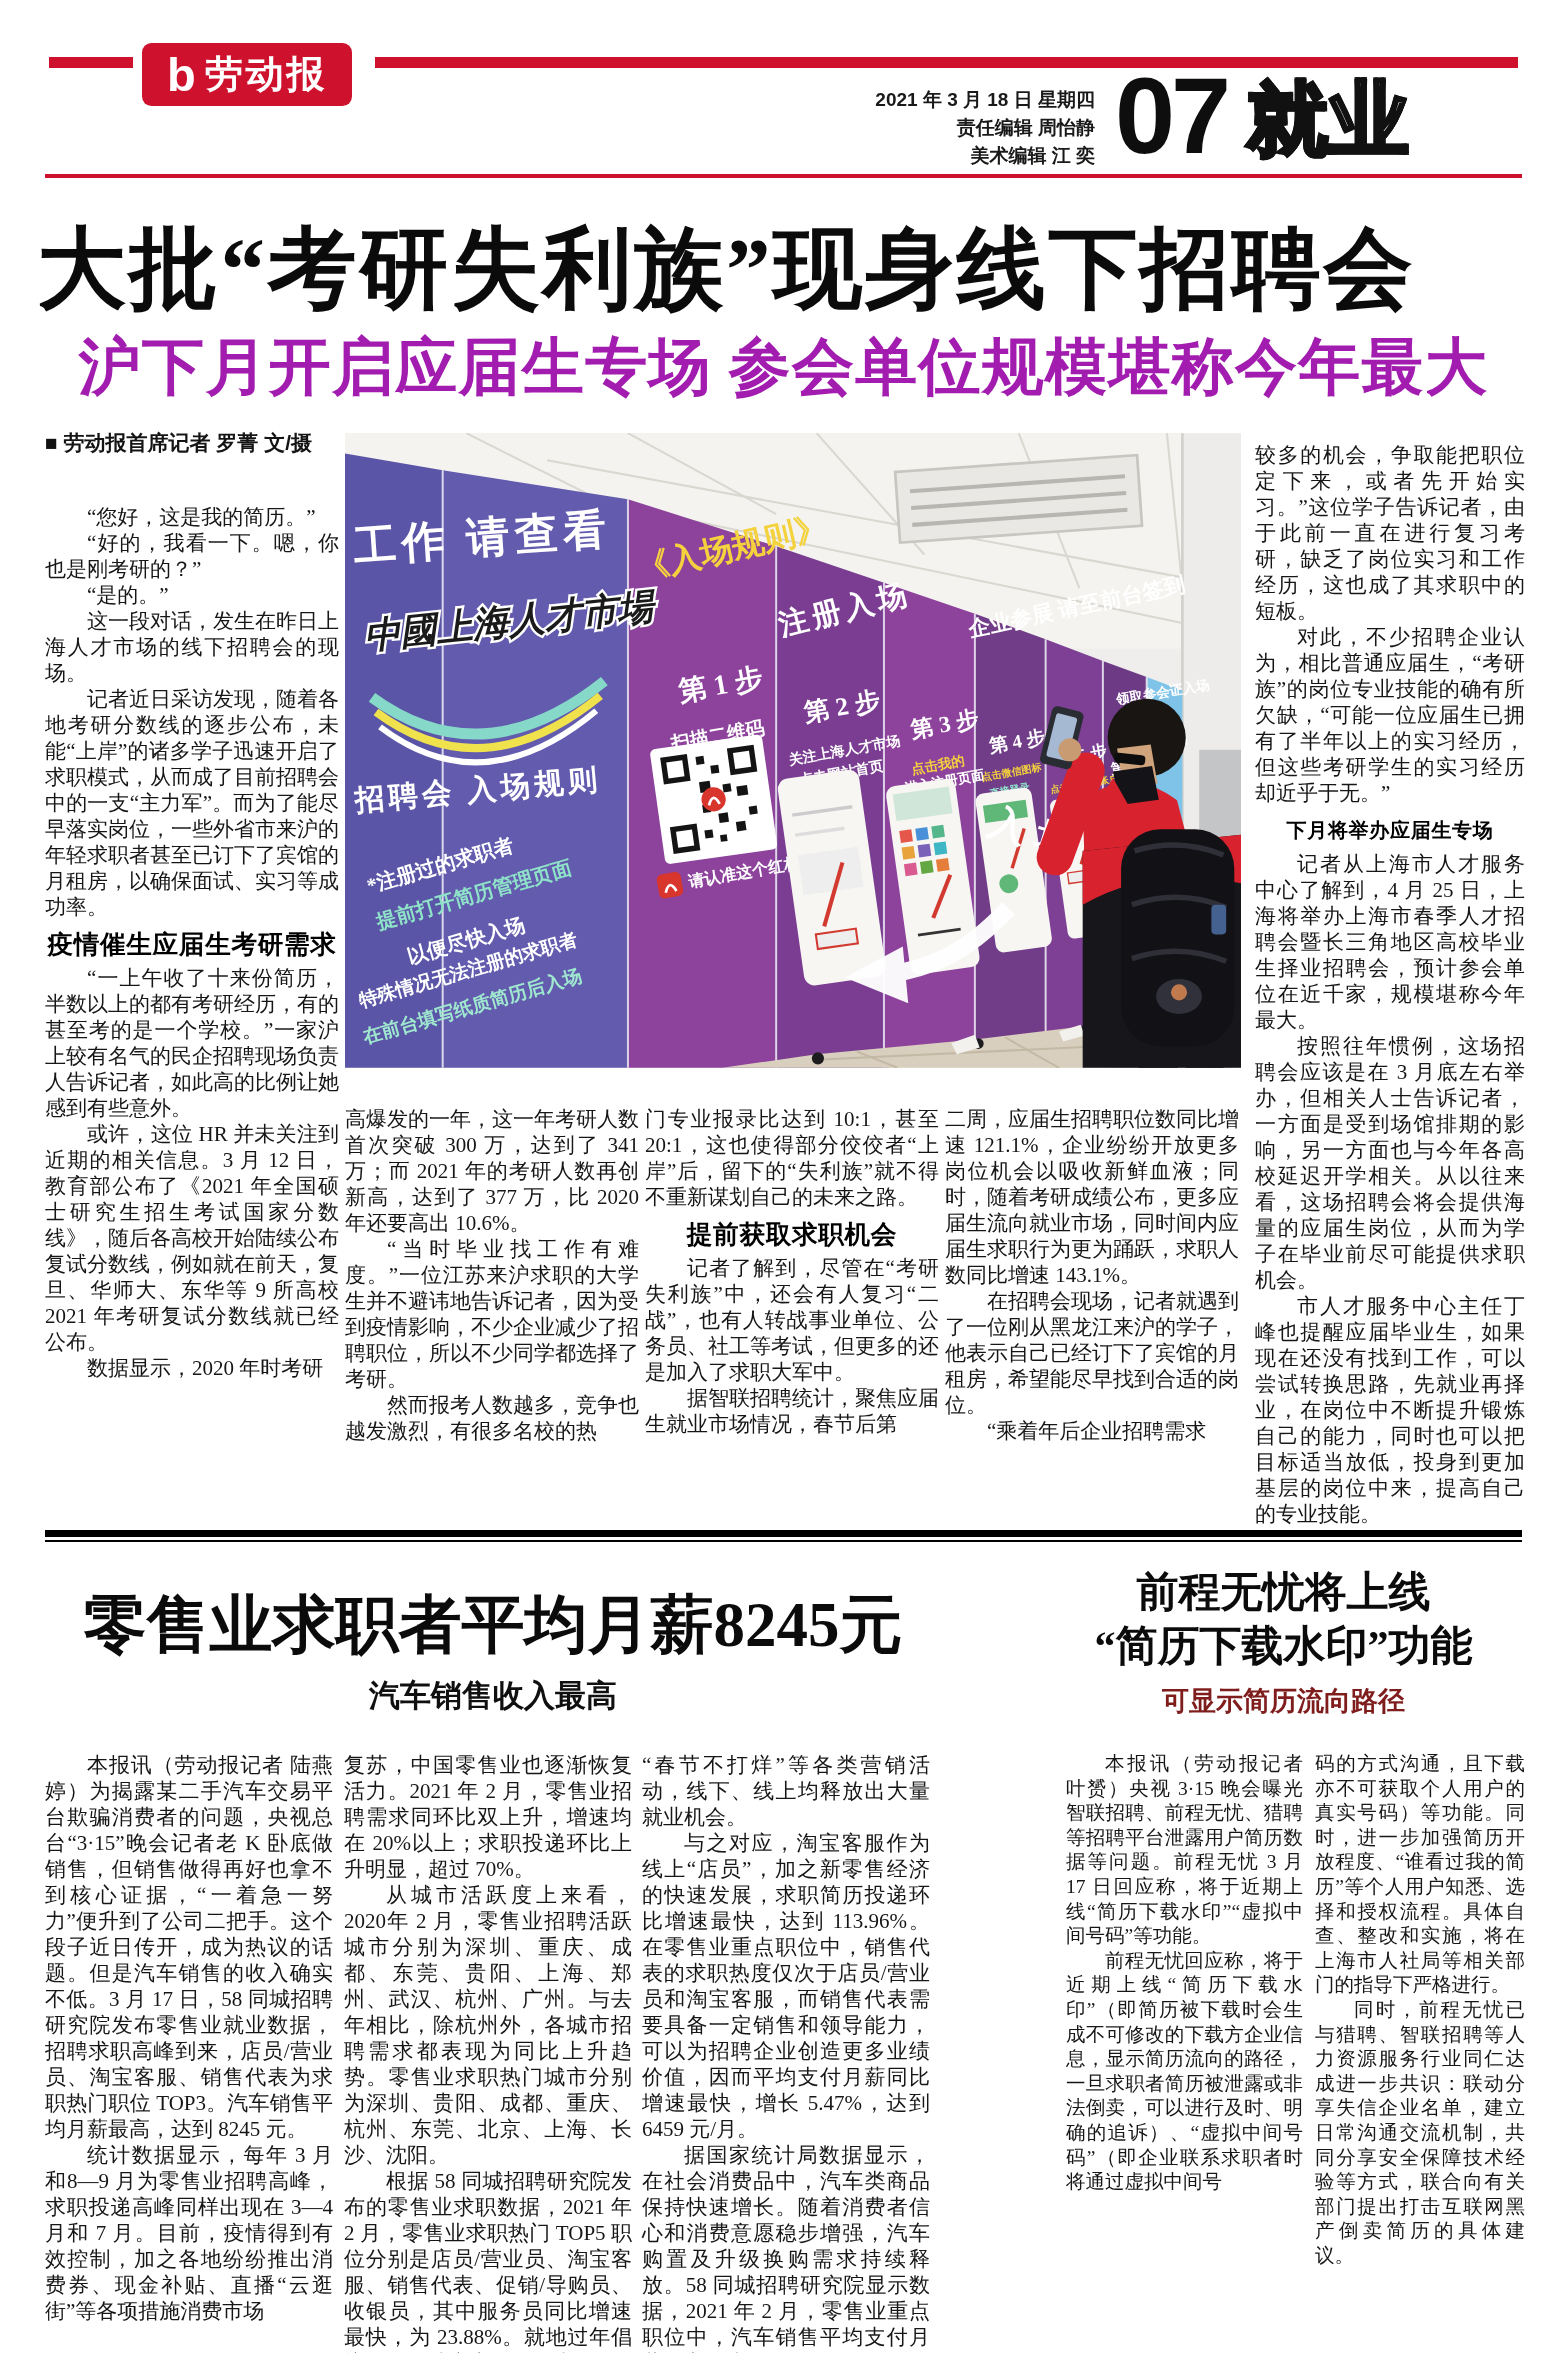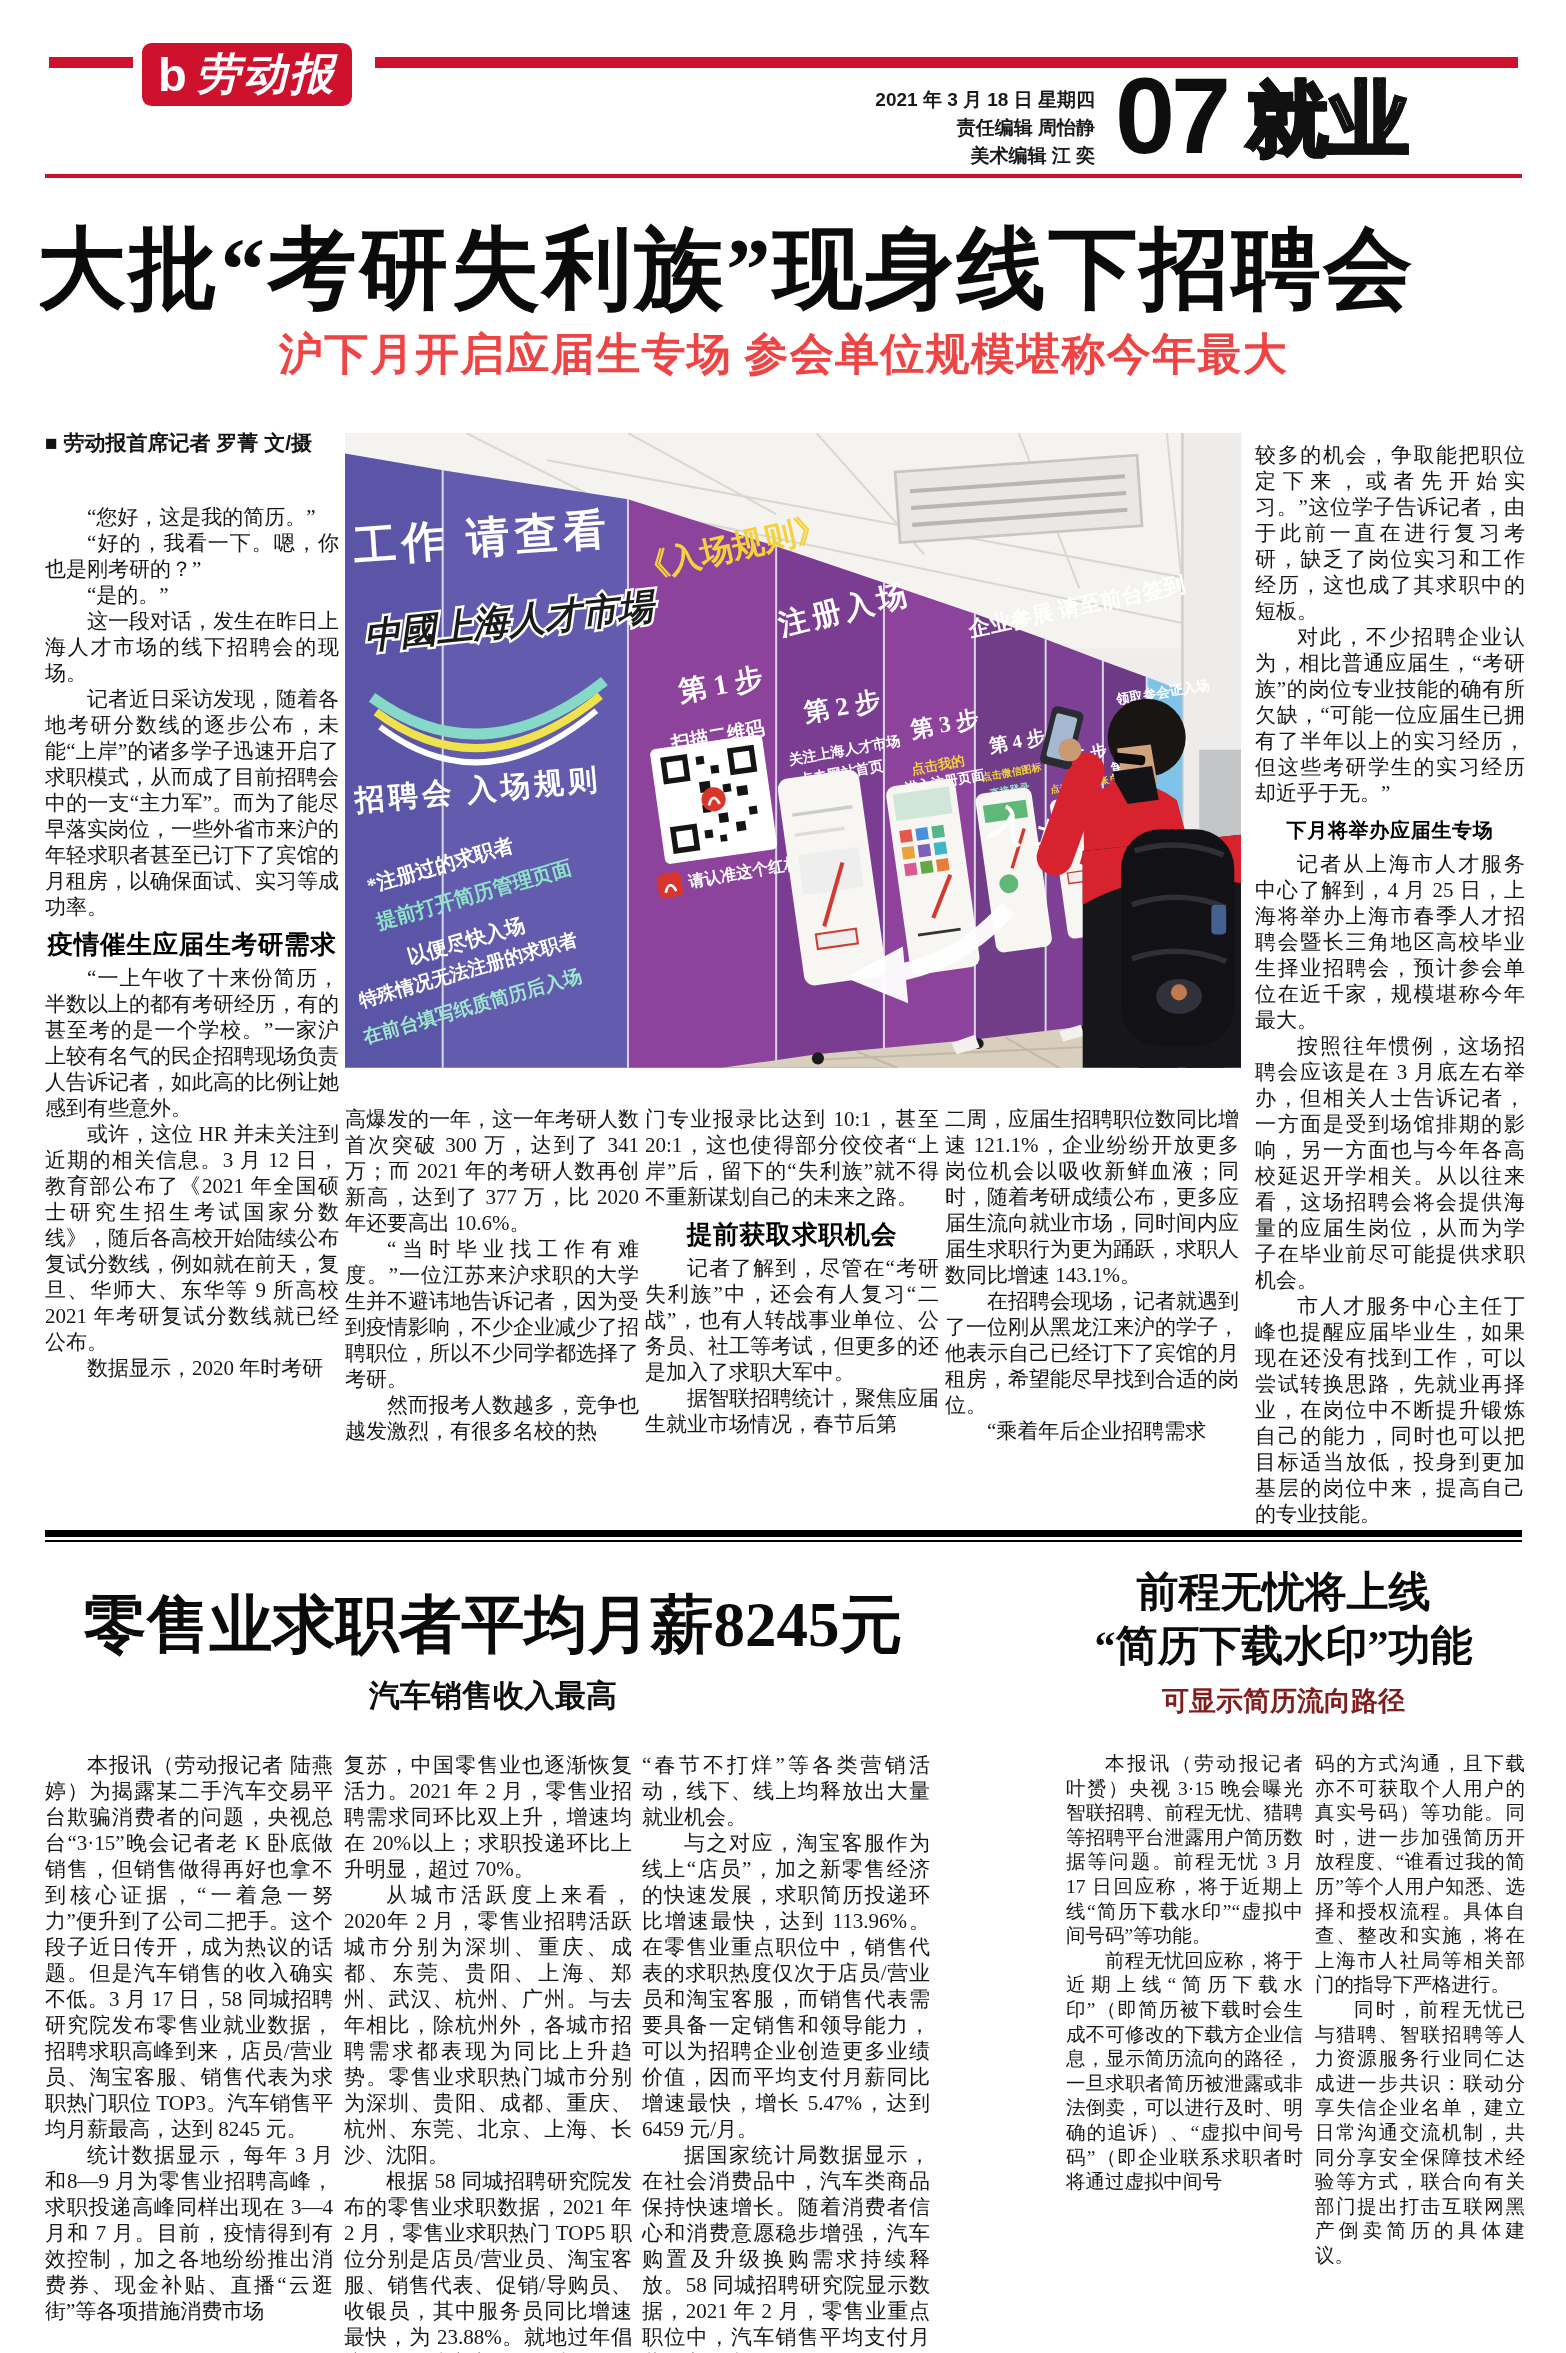--- a/index.html
+++ b/index.html
@@ -3,34 +3,34 @@
 <meta charset="utf-8">
 <style>
   html,body{margin:0;padding:0;background:#888;}
   .page{position:relative;width:1567px;height:2354px;background:#ffffff;
         font-family:"Liberation Serif","DejaVu Serif",serif;color:#111;overflow:hidden;}
   
   .band{position:absolute;top:57px;height:10.8px;background:#ce122d;}
   .logo-box{position:absolute;left:142px;top:43px;width:210px;height:63px;background:#ce122d;border-radius:9.4px;
             display:flex;align-items:center;justify-content:center;gap:9.4px;}
   .logo-b{color:#fff;font-size:47px;font-weight:bold;font-family:"Liberation Sans",sans-serif;line-height:1;}
-  .logo-name{color:#fff;font-size:44px;font-weight:bold;font-style:italic;letter-spacing:2.7px;}
+  .logo-name{color:#fff;font-size:38px;font-weight:bold;letter-spacing:2.7px;}
   .head-info{position:absolute;right:472px;top:86px;text-align:right;
              font-family:"Liberation Sans",sans-serif;font-weight:bold;font-size:19px;line-height:28px;color:#191919;}
   .page-no{position:absolute;left:1115px;top:62px;font-family:"Liberation Sans",sans-serif;
            font-weight:bold;font-size:108px;letter-spacing:-4px;color:#0e0e0e;line-height:1;}
   .section-name{position:absolute;left:1247px;top:80px;font-size:81px;font-weight:bold;line-height:1;
            color:#ffffff;-webkit-text-stroke:3.4px #111;
            text-shadow:2px 0 #111,-2px 0 #111,0 2px #111,0 -2px #111,1.3px 1.3px #111,-1.3px -1.3px #111;}
   .rule-red{position:absolute;left:45px;width:1477px;top:174px;height:4px;background:#ce122d;}
   
   .headline{position:absolute;left:37px;top:209px;width:1493px;text-align:left;
             font-size:89px;font-weight:bold;letter-spacing:2.7px;white-space:nowrap;color:#0b0b0b;}
   .subhead{position:absolute;left:37px;top:325px;width:1493px;text-align:center;
-           font-size:44px;font-weight:bold;letter-spacing:1.3px;white-space:nowrap;color:#ef4444;}
+           font-size:62px;font-weight:bold;letter-spacing:1.3px;white-space:nowrap;color:#a21caf;}
   .byline{position:absolute;left:45px;top:429px;font-family:"Liberation Sans",sans-serif;
           font-weight:bold;font-size:21px;color:#141414;}
   .byline .sq{color:#111;}
   
   .bodycol{position:absolute;font-size:21px;line-height:26px;text-align:justify;color:#161616;}
   .bodycol p{margin:0;text-indent:2em;}
   .cont p:first-child{text-indent:0;}
   .sechead{font-family:"Liberation Sans",sans-serif;font-weight:bold;font-size:25.6px;
            text-align:center;text-indent:0;margin:10.8px 0 8px 0;color:#000;letter-spacing:0.7px;}
   

